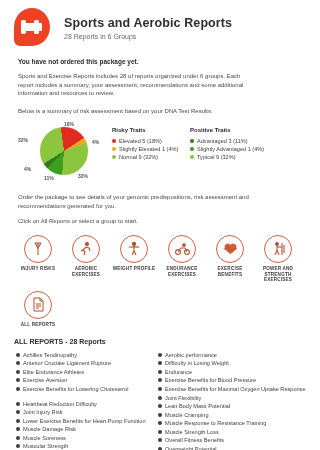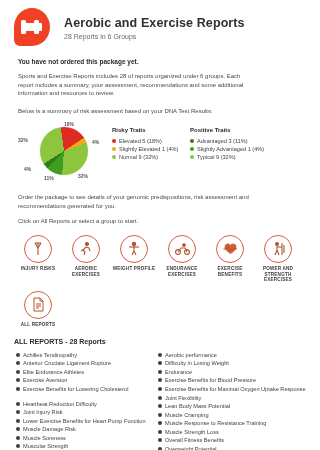--- a/index.html
+++ b/index.html
@@ -83,21 +83,21 @@
 </head>
 <body>
 
 <div class="page">
 
   <div class="header">
     <div class="logo-wrap">
       <div class="logo-shape"></div>
     </div>
     <div class="title-block">
-      <div class="title">Aerobic and Exercise Reports</div>
+      <div class="title">Sports and Aerobic Reports</div>
       <div class="subtitle">28 Reports in 6 Groups</div>
     </div>
   </div>
 
   <div class="notice">You have not ordered this package yet.</div>
 
   <div class="para">Sports and Exercise Reports includes 28 of reports organized under 6 groups. Each report includes a summary, your assessment, recommendations and some additional information and resources to review.</div>
 
   <div class="para2">Below is a summary of risk assessment based on your DNA Test Results:</div>
 

